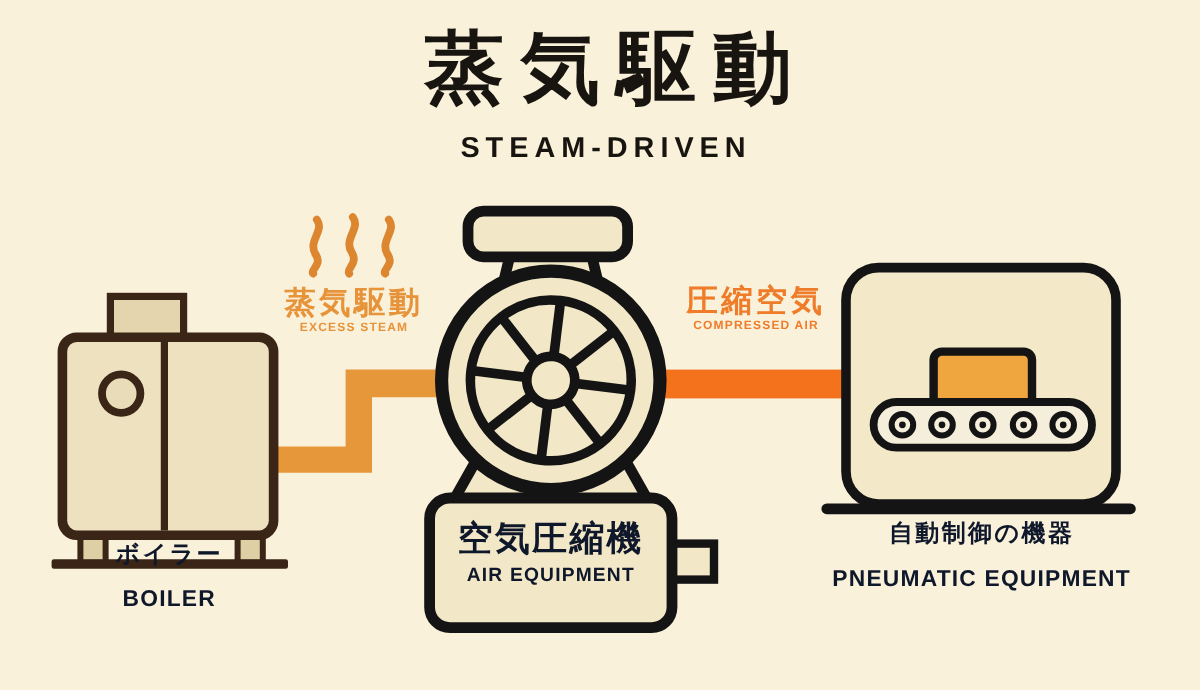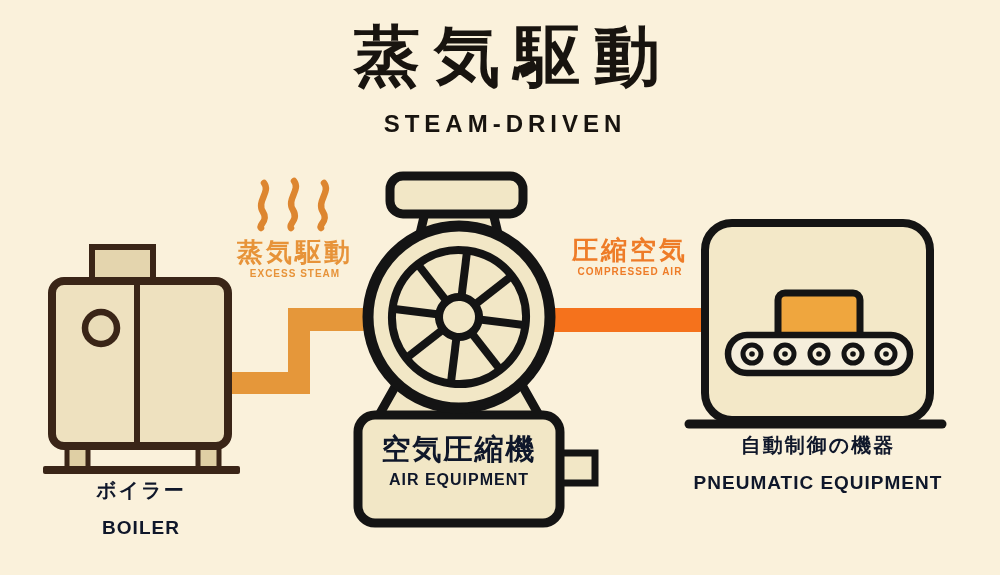--- a/index.html
+++ b/index.html
@@ -27,21 +27,21 @@
   .flow-label{ text-align:center; }
   .flow-label .jp{font-size:26px;font-weight:800;letter-spacing:3px;line-height:1.1;}
   .flow-label .en{font-size:10px;font-weight:800;letter-spacing:1px;margin-top:1px;}
   .excess{left:222px;top:238px;width:146px;color:#e79339;}
   .compressed{left:556px;top:236px;width:148px;color:#ee7c28;text-align:center;}
 
   
   .node-label{ text-align:center;color:#0f172a; }
   .node-label .jp{font-size:20px;font-weight:800;letter-spacing:2px;line-height:1.1;}
   .node-label .en{font-size:19px;font-weight:800;letter-spacing:1px;margin-top:16px;}
-  .boiler-label{left:41px;top:479px;width:200px;}
+  .boiler-label{left:41px;top:451px;width:200px;}
   .equipment-label{left:688px;top:434px;width:260px;}
   .compressor-label{left:360px;top:434px;width:198px;}
   .compressor-label .jp{font-size:29px;}
   .compressor-label .en{font-size:16px;margin-top:5px;}
 </style>
 </head>
 <body>
 
 <div class="stage">
 

